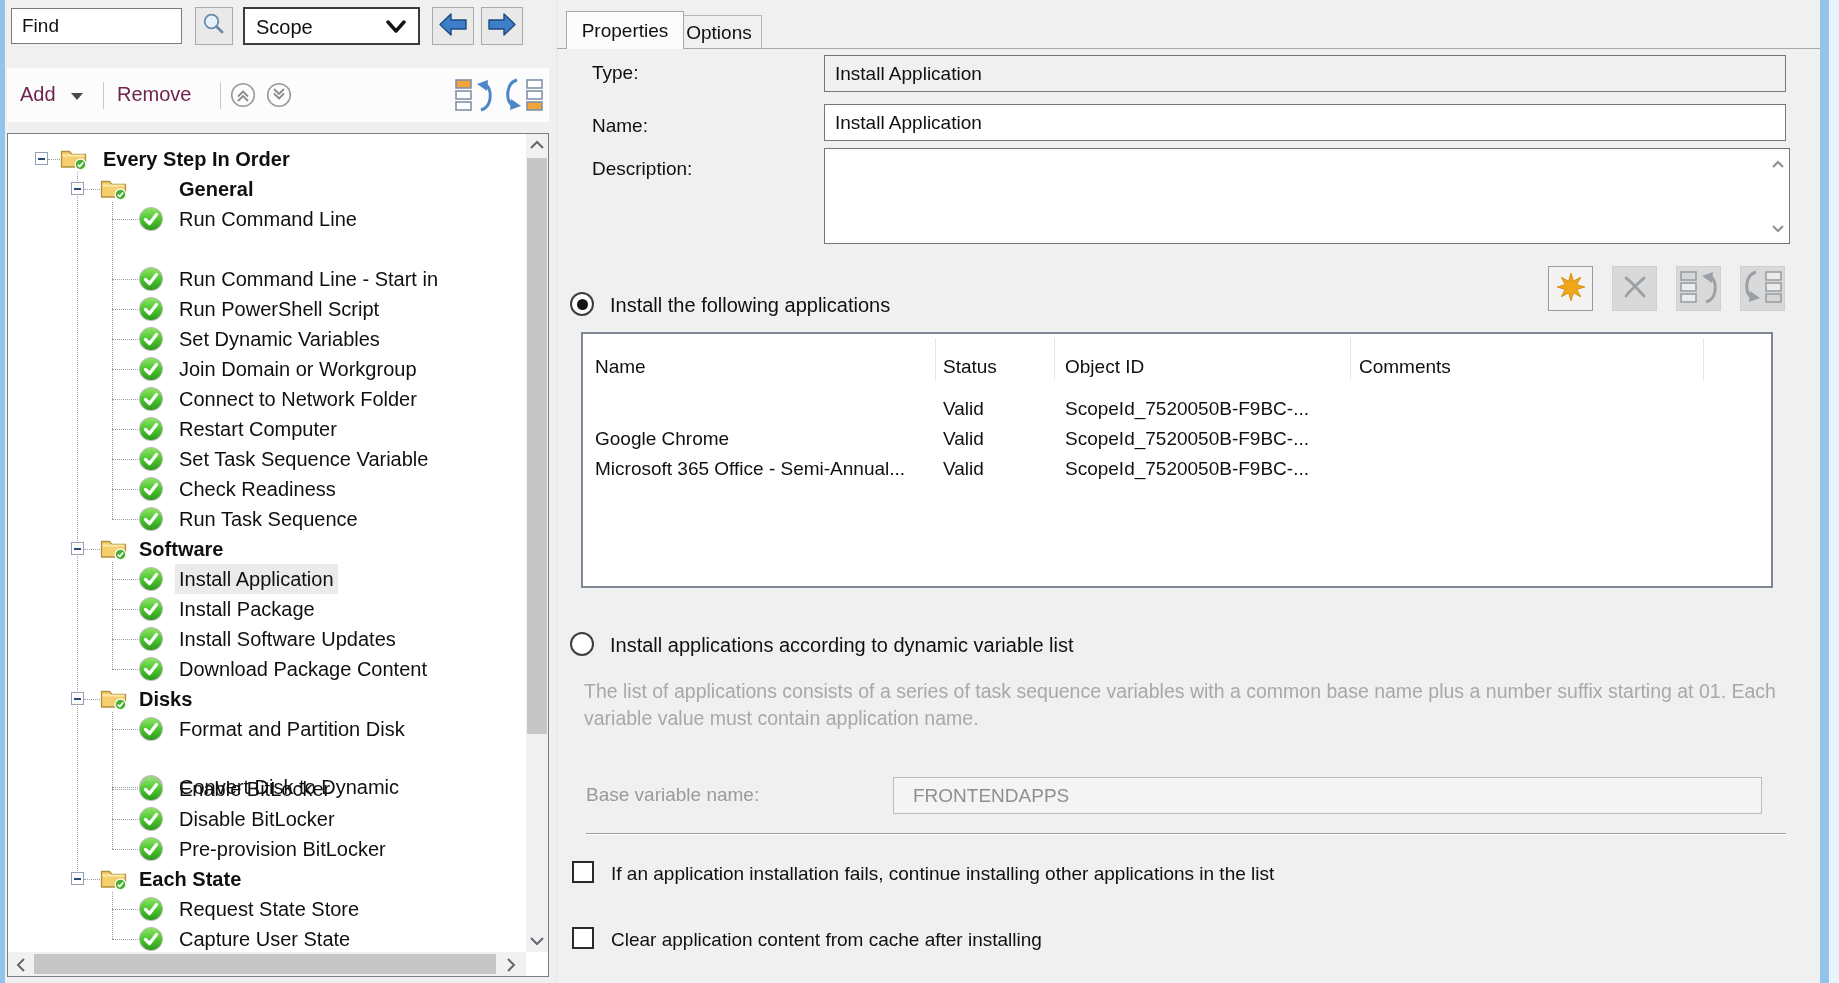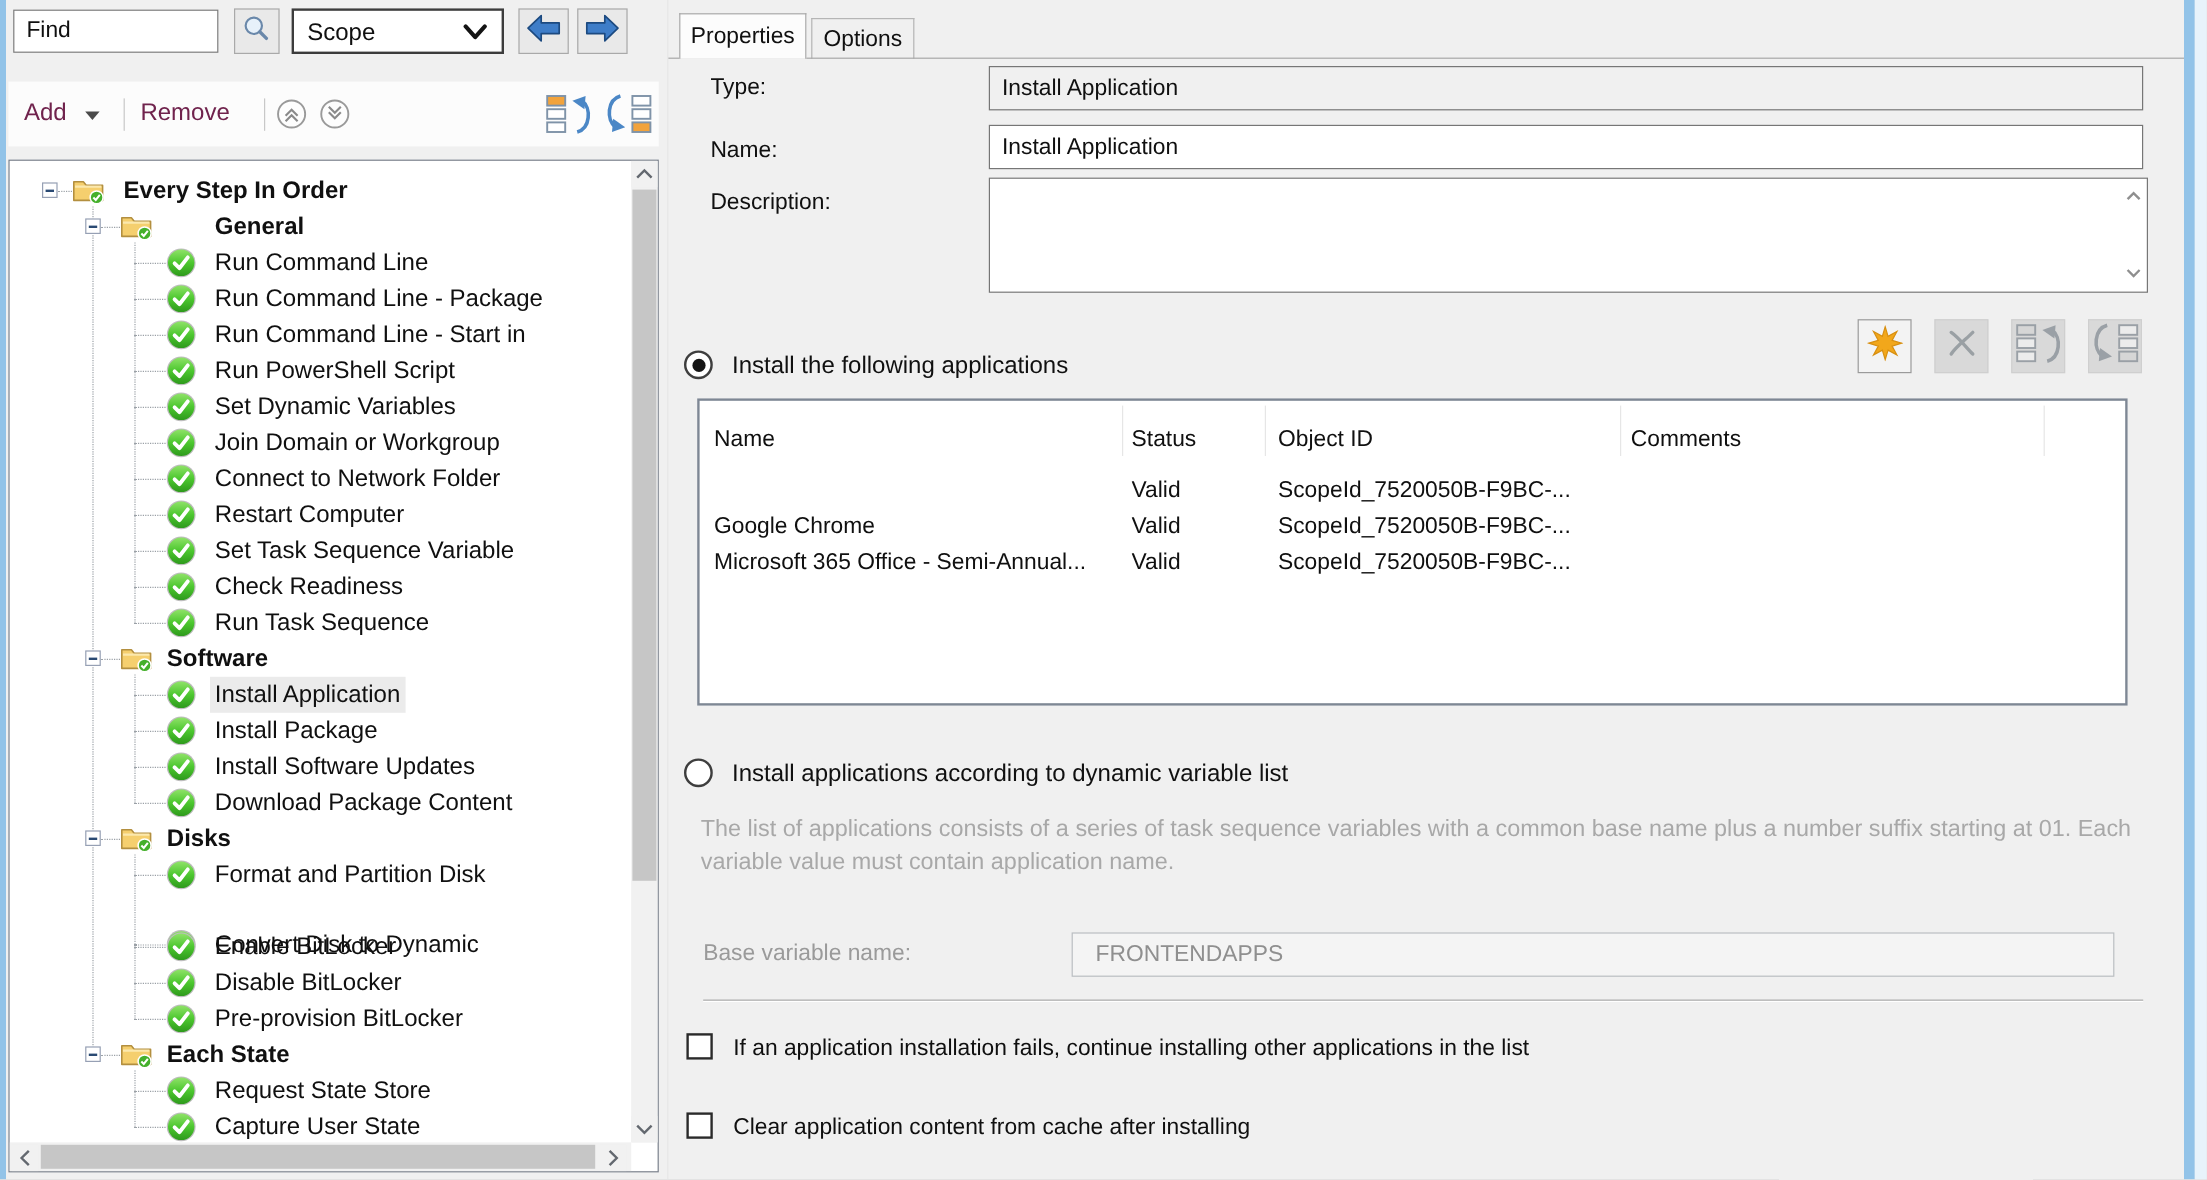--- a/index.html
+++ b/index.html
@@ -168,29 +168,20 @@
       </div>
       <div class="tree-row" style="top: 70px;">
         <div class="stub" style="left: 104px; width: 26px;"></div>
         <span class="abs" style="left: 130px; top: 2px;"><svg width="26" height="26" viewBox="0 0 26 26">
             <circle cx="13" cy="13" r="12" fill="#bdbdbd"></circle>
             <circle cx="13" cy="13" r="11" fill="url(#grad-green)"></circle>
             <path d="M7.5 13.5 L11.5 17.5 L18.5 8.5" fill="none" stroke="#ffffff" stroke-width="3.2" stroke-linecap="round" stroke-linejoin="round"></path>
           </svg></span>
         <span class="tree-label" style="left: 167px;">Run Command Line</span>
       </div>
-      <div class="tree-row" style="top: 100px;">
-        <div class="stub" style="left: 104px; width: 26px;"></div>
-        <span class="abs" style="left: 130px; top: 2px;"><svg width="26" height="26" viewBox="0 0 26 26">
-            <circle cx="13" cy="13" r="12" fill="#bdbdbd"></circle>
-            <circle cx="13" cy="13" r="11" fill="url(#grad-green)"></circle>
-            <path d="M7.5 13.5 L11.5 17.5 L18.5 8.5" fill="none" stroke="#ffffff" stroke-width="3.2" stroke-linecap="round" stroke-linejoin="round"></path>
-          </svg></span>
-        <span class="tree-label" style="left: 167px;">Run Command Line - Package</span>
-      </div>
       <div class="tree-row" style="top: 130px;">
         <div class="stub" style="left: 104px; width: 26px;"></div>
         <span class="abs" style="left: 130px; top: 2px;"><svg width="26" height="26" viewBox="0 0 26 26">
             <circle cx="13" cy="13" r="12" fill="#bdbdbd"></circle>
             <circle cx="13" cy="13" r="11" fill="url(#grad-green)"></circle>
             <path d="M7.5 13.5 L11.5 17.5 L18.5 8.5" fill="none" stroke="#ffffff" stroke-width="3.2" stroke-linecap="round" stroke-linejoin="round"></path>
           </svg></span>
         <span class="tree-label" style="left: 167px;">Run Command Line - Start in</span>
       </div>
       <div class="tree-row" style="top: 160px;">
@@ -395,21 +386,21 @@
             <circle cx="13" cy="13" r="11" fill="url(#grad-green)"></circle>
             <path d="M7.5 13.5 L11.5 17.5 L18.5 8.5" fill="none" stroke="#ffffff" stroke-width="3.2" stroke-linecap="round" stroke-linejoin="round"></path>
           </svg></span>
         <span class="tree-label" style="left: 167px;">Capture User State</span>
       </div>
     </div>
 
   <div class="vsep" style="left:556px;top:0;height:983px;background:#e6e6e6;"></div>
 
   <div id="tab-strip">
-      <div class="tab active" style="left: 566px; top: 11px; width: 106px; height: 38px;">
+      <div class="tab active" style="left: 566px; top: 11px; width: 118px; height: 38px;">
         <span>Properties</span>
       </div>
       <div class="tab inactive" style="left: 676px; top: 15px; width: 86px; height: 34px;">
         <span>Options</span>
       </div>
     </div>
   <div class="abs" style="left:557px;top:48px;width:1263px;height:1px;background:#a8a8a8;"></div>
 
   <span class="lbl" style="left:592px;top:62px;">Type:</span>
   <input class="field" readonly="" style="left: 824px; top: 55px; width: 962px; height: 37px; background: rgb(240, 240, 240);" value="Install Application">

